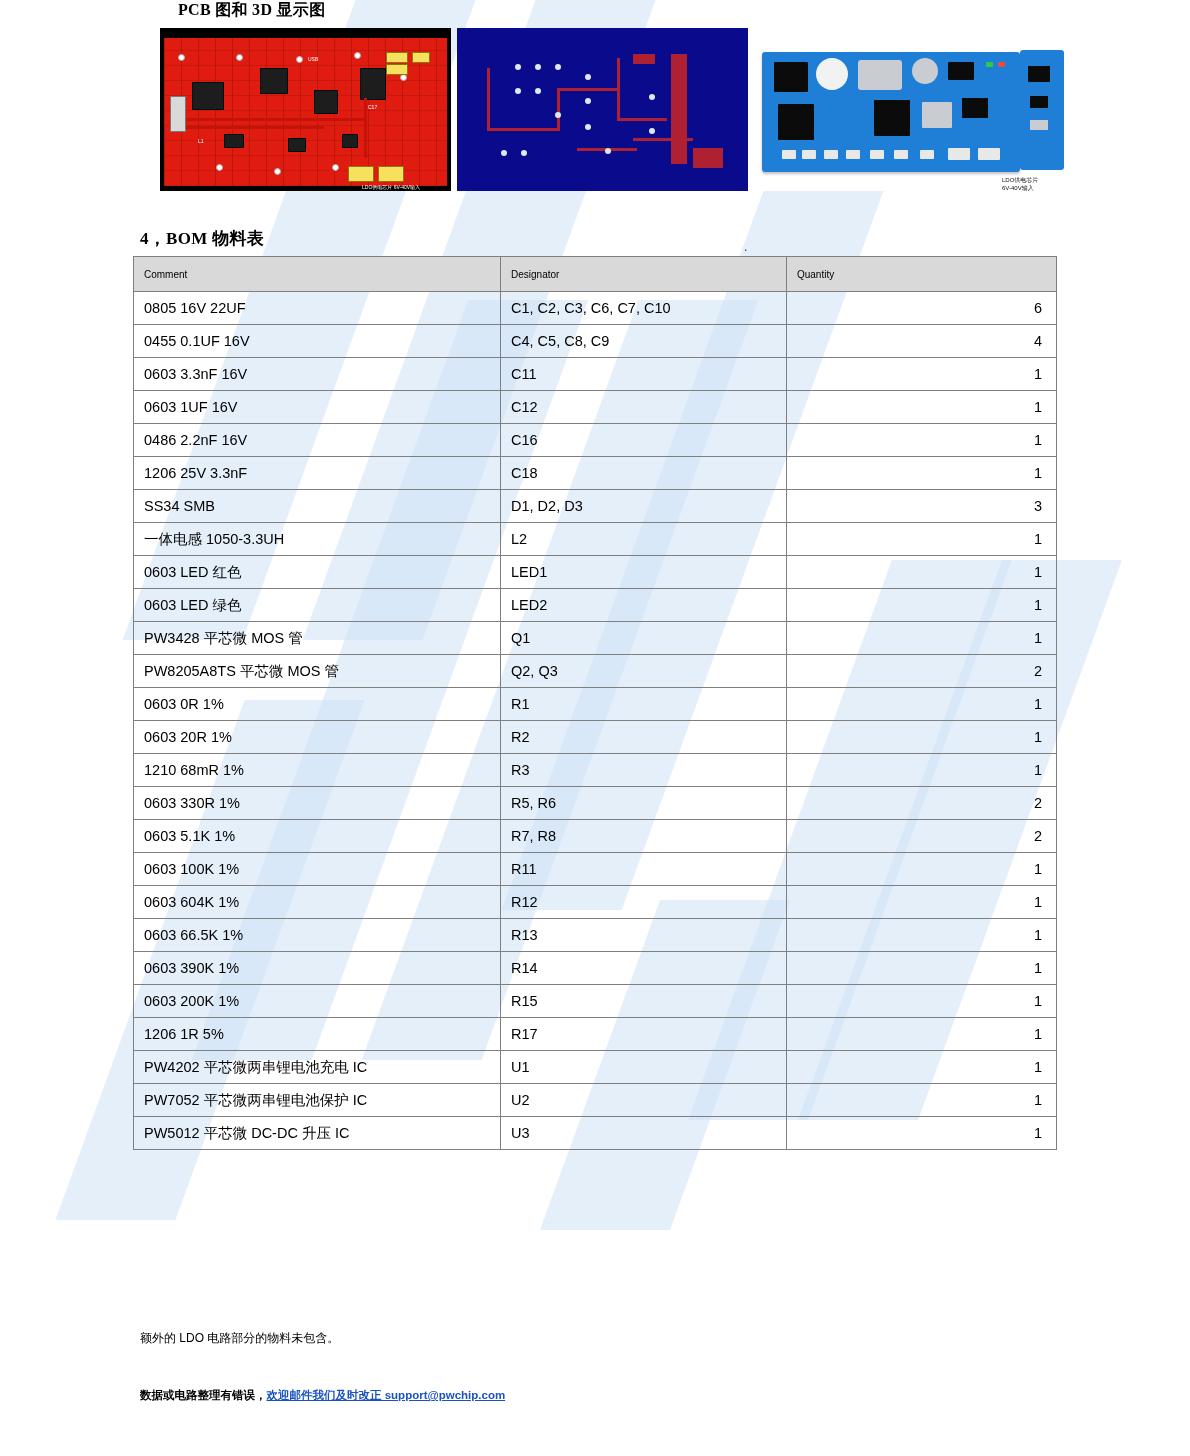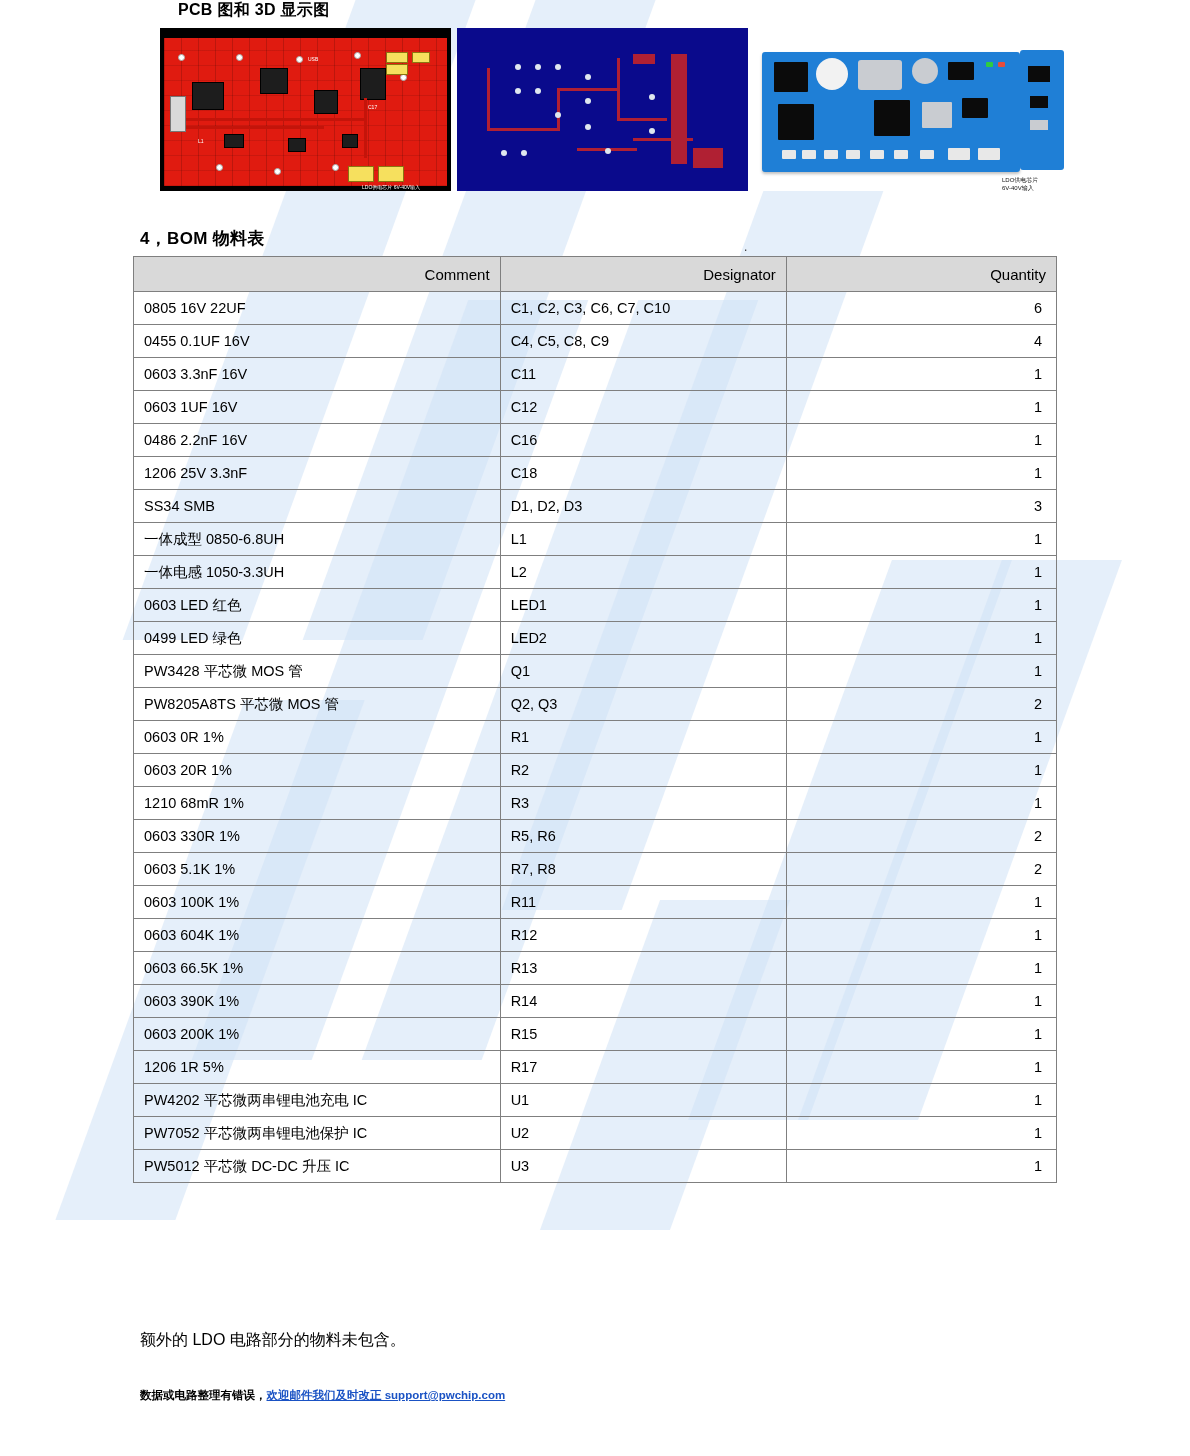--- a/index.html
+++ b/index.html
@@ -38,20 +38,21 @@
     height: 1456px;
   }
 
   
   .section-title {
     position: absolute;
     font-weight: bold;
     font-size: 16px;
     letter-spacing: 0.3px;
     white-space: nowrap;
+    font-family: Liberation Serif, serif;
   }
   #pcb-title { left: 178px; top: 0px; }
   #bom-title { left: 140px; top: 227px; font-size: 17px; }
 
   
   .pcb-row {
     position: absolute;
     left: 160px;
     top: 28px;
     display: flex;
@@ -179,36 +180,36 @@
   }
   .bom-table th, .bom-table td {
     border: 1px solid #7f7f7f;
     padding: 5px 10px;
     height: 22px;
     vertical-align: middle;
     font-weight: normal;
   }
   .bom-table thead th {
     background: #d9d9d9;
-    text-align: right;
-    font-size: 15px;
+    text-align: left;
+    font-size: 10px;
     height: 24px;
   }
   .col-comment { width: 352px; }
   .col-desig   { width: 270px; }
   .col-qty     { width: 250px; text-align: right; }
 
   .bom-table td.qty { text-align: right; padding-right: 14px; }
 
   
   .note {
     position: absolute;
     left: 140px;
     top: 1330px;
-    font-size: 16px;
+    font-size: 12px;
   }
   .footer {
     position: absolute;
     left: 140px;
     top: 1388px;
     font-size: 11.5px;
     font-weight: bold;
     color: #000;
   }
   .footer .link {
@@ -388,36 +389,31 @@
           <td class="col-comment">1206 25V 3.3nF</td>
           <td class="col-desig">C18</td>
           <td class="col-qty qty">1</td>
         </tr>
         <tr>
           <td class="col-comment">SS34   SMB</td>
           <td class="col-desig">D1, D2, D3</td>
           <td class="col-qty qty">3</td>
         </tr>
         <tr>
-          <td class="col-comment">一体成型 0850-6.8UH</td>
-          <td class="col-desig">L1</td>
-          <td class="col-qty qty">1</td>
-        </tr>
-        <tr>
           <td class="col-comment">一体电感 1050-3.3UH</td>
           <td class="col-desig">L2</td>
           <td class="col-qty qty">1</td>
         </tr>
         <tr>
           <td class="col-comment">0603 LED  红色</td>
           <td class="col-desig">LED1</td>
           <td class="col-qty qty">1</td>
         </tr>
         <tr>
-          <td class="col-comment">0499 LED  绿色</td>
+          <td class="col-comment">0603 LED  绿色</td>
           <td class="col-desig">LED2</td>
           <td class="col-qty qty">1</td>
         </tr>
         <tr>
           <td class="col-comment">PW3428  平芯微 MOS 管</td>
           <td class="col-desig">Q1</td>
           <td class="col-qty qty">1</td>
         </tr>
         <tr>
           <td class="col-comment">PW8205A8TS 平芯微 MOS 管</td>

